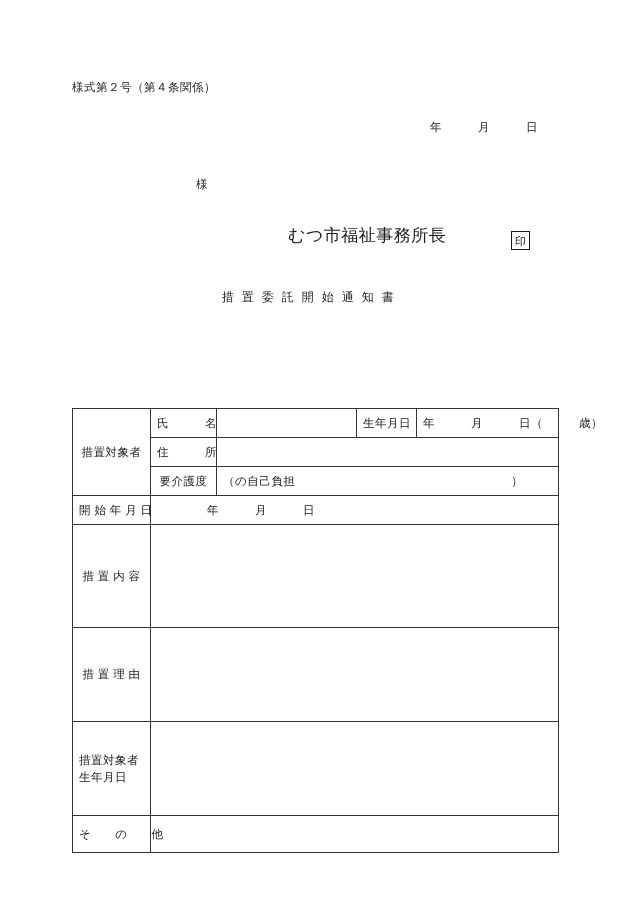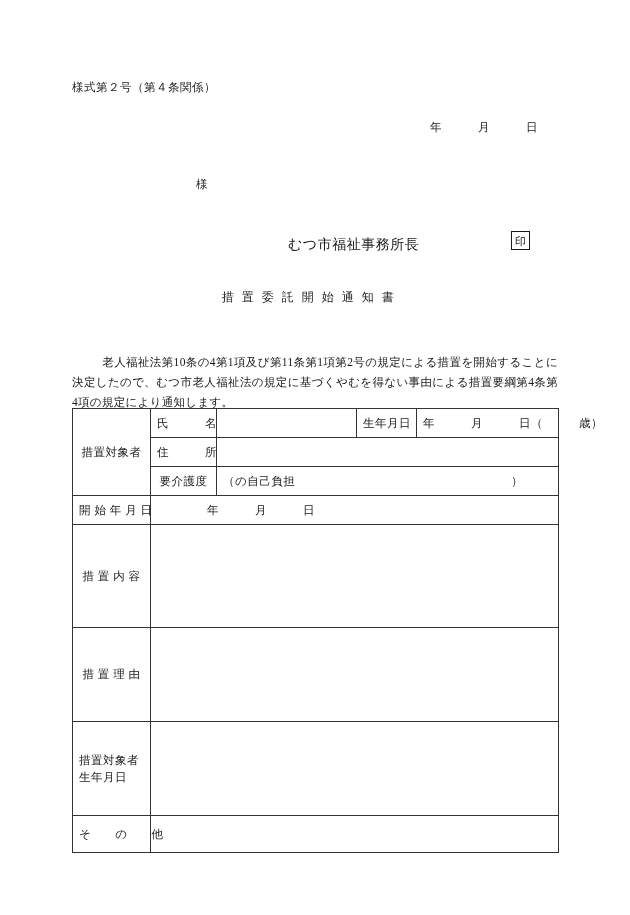--- a/index.html
+++ b/index.html
@@ -41,22 +41,22 @@
     position: absolute;
     left: 196px;
     top: 177px;
     font-size: 11.5px;
     letter-spacing: 0.5px;
     white-space: nowrap;
   }
   .issuer {
     position: absolute;
     left: 288px;
-    top: 236px;
-    font-size: 14px;
+    top: 224px;
+    font-size: 17px;
     letter-spacing: 0.5px;
     white-space: nowrap;
   }
   .seal-box {
     position: absolute;
     left: 511px;
     top: 231px;
     width: 19px;
     height: 19px;
     border: 1px solid #1a1a1a;
@@ -127,23 +127,20 @@
 
   <div class="date-line">年　　　月　　　日</div>
 
   <div class="addressee">様</div>
 
   <div class="issuer">むつ市福祉事務所長</div>
   <div class="seal-box">印</div>
 
   <div class="doc-title">措 置 委 託 開 始 通 知 書</div>
 
-  <div class="body-text">
-    <span class="indent">　老人福祉法第10条の4第1項及び第11条第1項第2号の規定による措置を開始することに決定したので、むつ市老人福祉法の規定に基づくやむを得ない事由による措置要綱第4条第4項の規定により通知します。</span>
-  </div>
 
   <table class="form-table">
     <colgroup>
       <col style="width:78px">
       <col style="width:66px">
       <col style="width:140px">
       <col style="width:60px">
       <col style="width:142px">
     </colgroup>
     <tbody>

